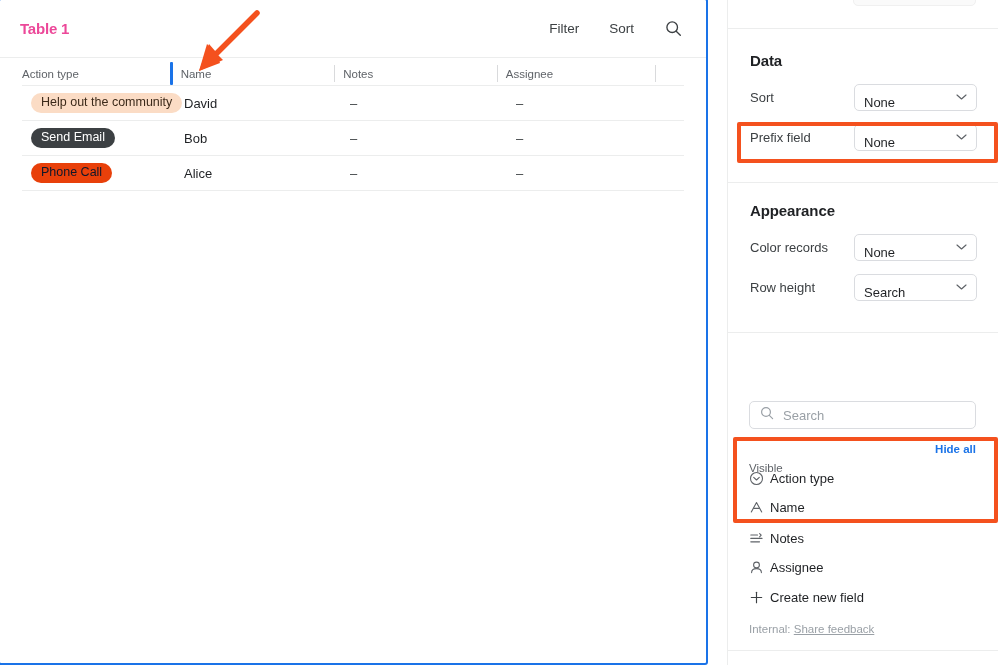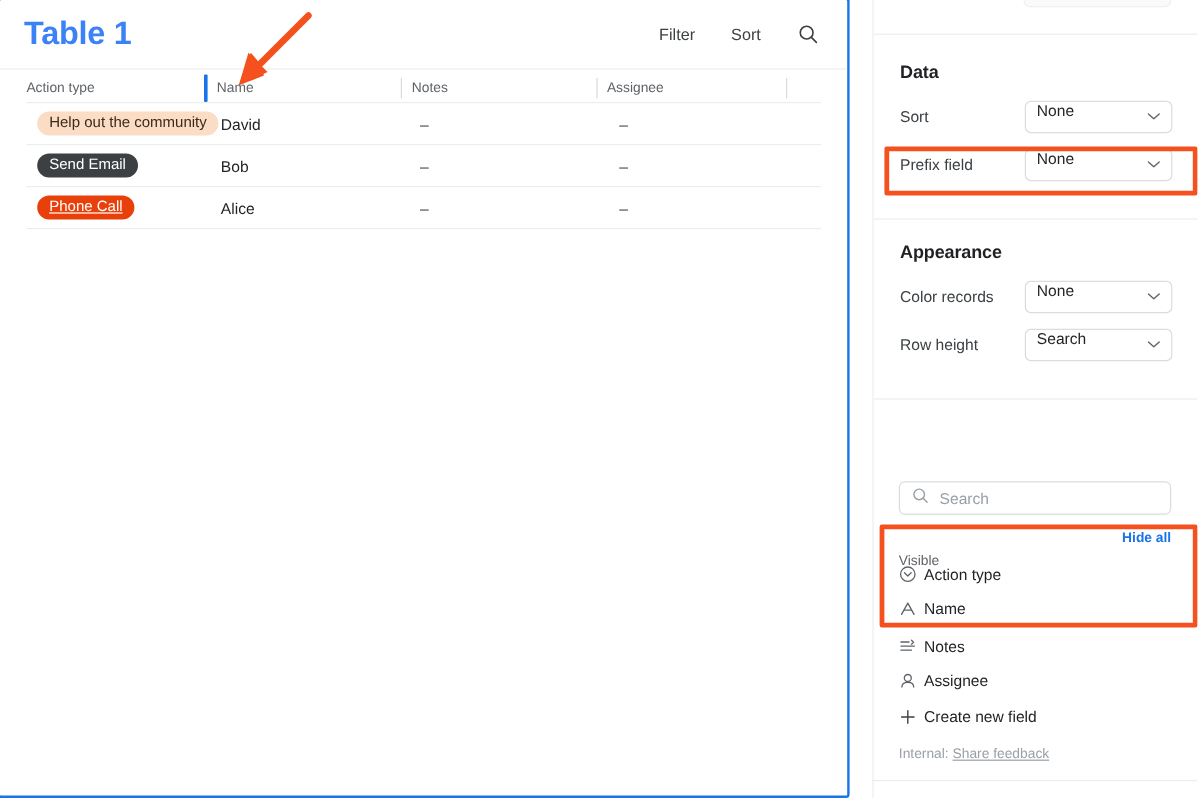--- a/index.html
+++ b/index.html
@@ -36,23 +36,23 @@
   #table-toolbar {
     position: relative;
     height: 58px;
     border-bottom: 1px solid #eceded;
     display: flex;
     align-items: center;
     padding: 0 22px 0 20px;
   }
 
   #table-title {
-    font-size: 27px;
+    font-size: 15px;
     font-weight: bold;
-    color: #3b82f6;
+    color: #ec4899;
     letter-spacing: -0.2px;
   }
 
   #toolbar-actions {
     margin-left: auto;
     display: flex;
     align-items: center;
     gap: 26px;
   }
 
@@ -209,21 +209,21 @@
     flex-shrink: 0;
   }
 
   .select-box {
     position: relative;
     width: 124px;
     height: 27px;
     border: 1px solid #dadce0;
     border-radius: 5px;
     display: flex;
-    align-items: flex-start;
+    align-items: flex-end;
     padding: 0 9px;
     background: #ffffff;
     cursor: pointer;
   }
 
   .select-value {
     font-size: 13px;
     color: #1f2124;
   }
 
@@ -407,21 +407,21 @@
         <div class="cell c-action">
           <span class="tag" style="background: rgb(60, 64, 67); color: rgb(255, 255, 255);">Send Email</span>
         </div>
         <div class="cell c-name">Bob</div>
         <div class="cell c-notes dash">–</div>
         <div class="cell c-assign dash">–</div>
       </div>
 
       <div class="grid-row">
         <div class="cell c-action">
-          <span class="tag" style="background: rgb(232, 64, 10); color: #ffffff; text-decoration: underline;">Phone Call</span>
+          <span class="tag" style="background: rgb(232, 64, 10); color: #0f172a;">Phone Call</span>
         </div>
         <div class="cell c-name">Alice</div>
         <div class="cell c-notes dash">–</div>
         <div class="cell c-assign dash">–</div>
       </div>
 
     </div>
   </div>
 
   <div id="right-panel">

